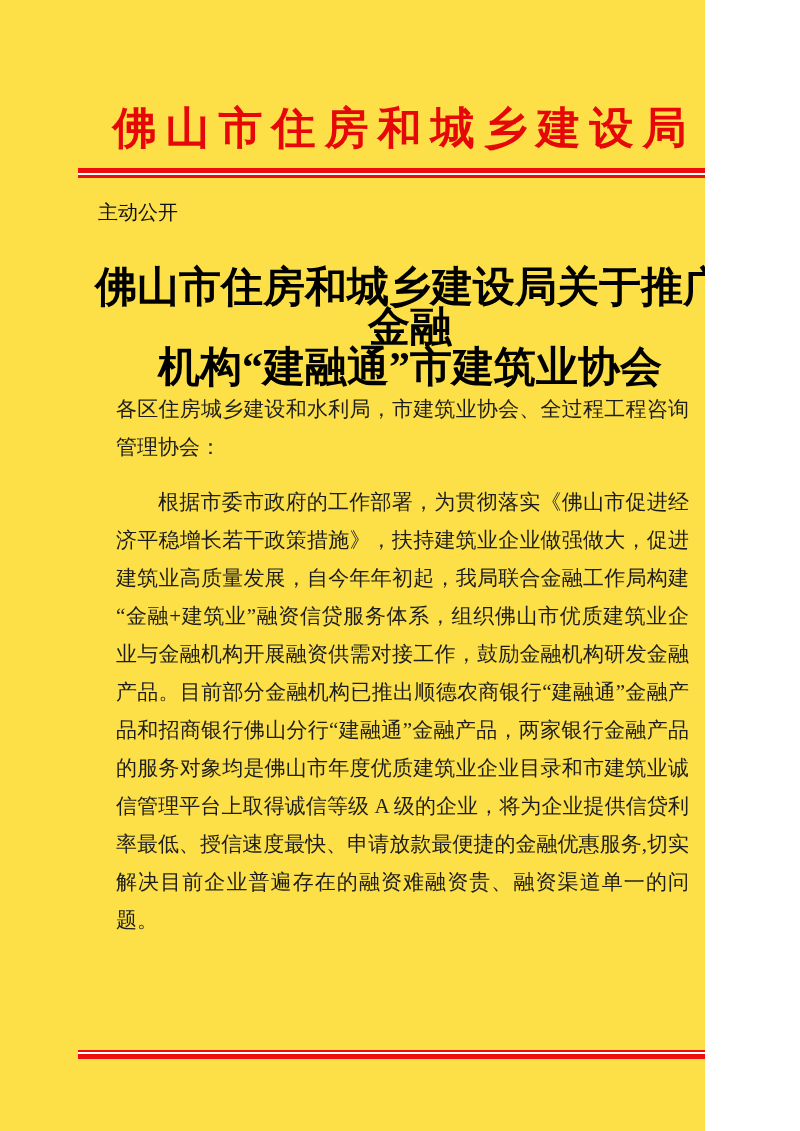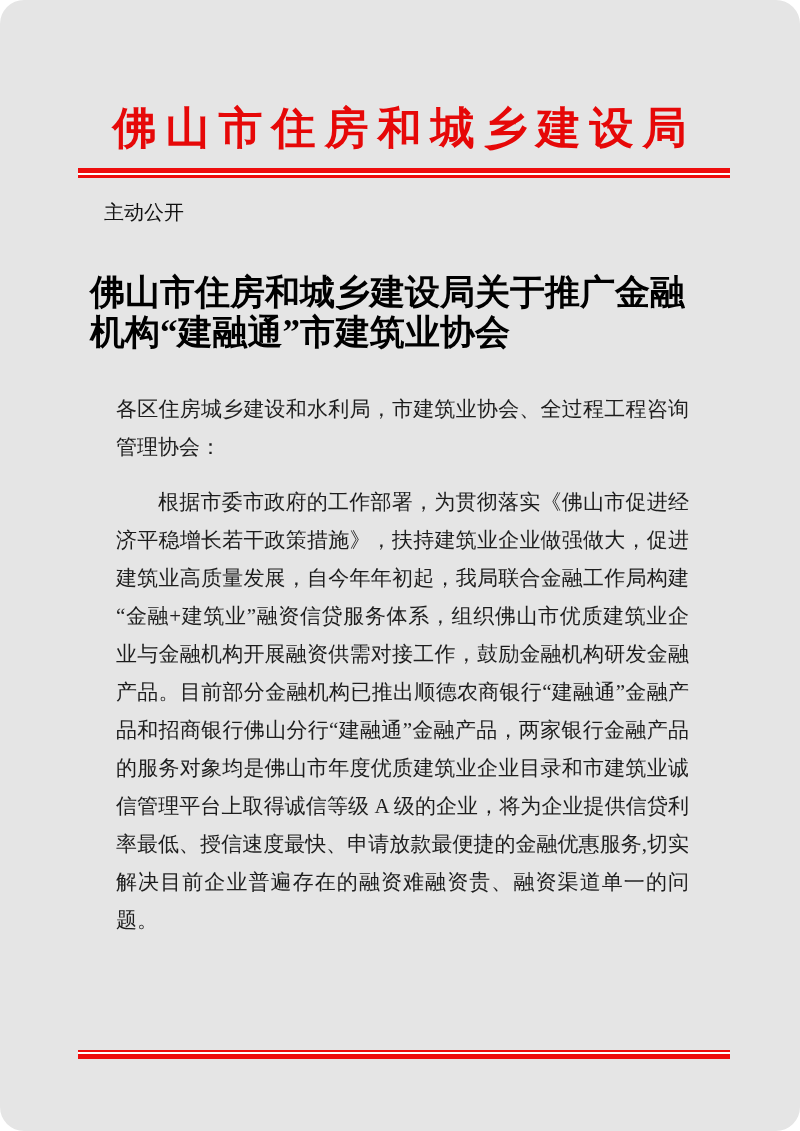--- a/index.html
+++ b/index.html
@@ -2,26 +2,25 @@
 <html lang="zh"><head>
 <meta charset="utf-8">
 <style>
   html, body {
     margin: 0;
     padding: 0;
     background: #ffffff;
   }
   .page {
     position: relative;
-    width: 800px;
+    width: 705px;
     height: 1131px;
-    background: #e5e5e5;
+    background: #fde047;
     overflow: hidden;
     font-family: "Liberation Serif", "DejaVu Serif", serif;
-    border-radius: 24px;
   }
   
   .agency-title {
     position: absolute;
     top: 100px;
     left: 78px;
     width: 652px;
     text-align: center;
     font-family: "Liberation Serif", "DejaVu Serif", serif;
     font-weight: bold;
@@ -46,36 +45,37 @@
   .rule-bottom {
     top: 1050px;
     height: 2px;
     border-top: 2px solid #ee0d0d;
     border-bottom: 5px solid #ee0d0d;
   }
   
   .disclosure-label {
     position: absolute;
     top: 200px;
-    left: 104px;
+    left: 98px;
     font-family: "Liberation Sans", "DejaVu Sans", sans-serif;
     font-size: 20px;
     line-height: 24px;
     color: #111111;
   }
   
   .notice-title {
     position: absolute;
     top: 261px;
     left: 78px;
     width: 652px;
-    margin: 12px;
+    margin: 6px;
+    text-align: center;
     font-family: "Liberation Serif", "DejaVu Serif", serif;
     font-weight: bold;
-    font-size: 35px;
+    font-size: 42px;
     line-height: 40px;
     color: #000000;
   }
   .notice-title .title-line { display: block; }
   
   .notice-body {
     position: absolute;
     top: 373px;
     left: 99px;
     width: 607px;

